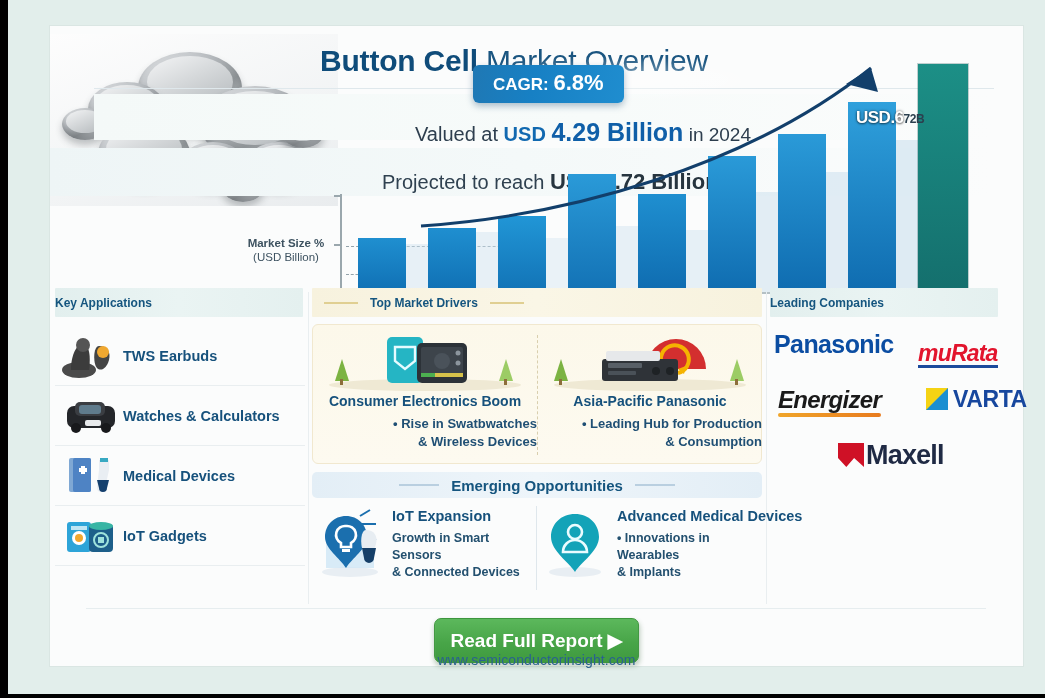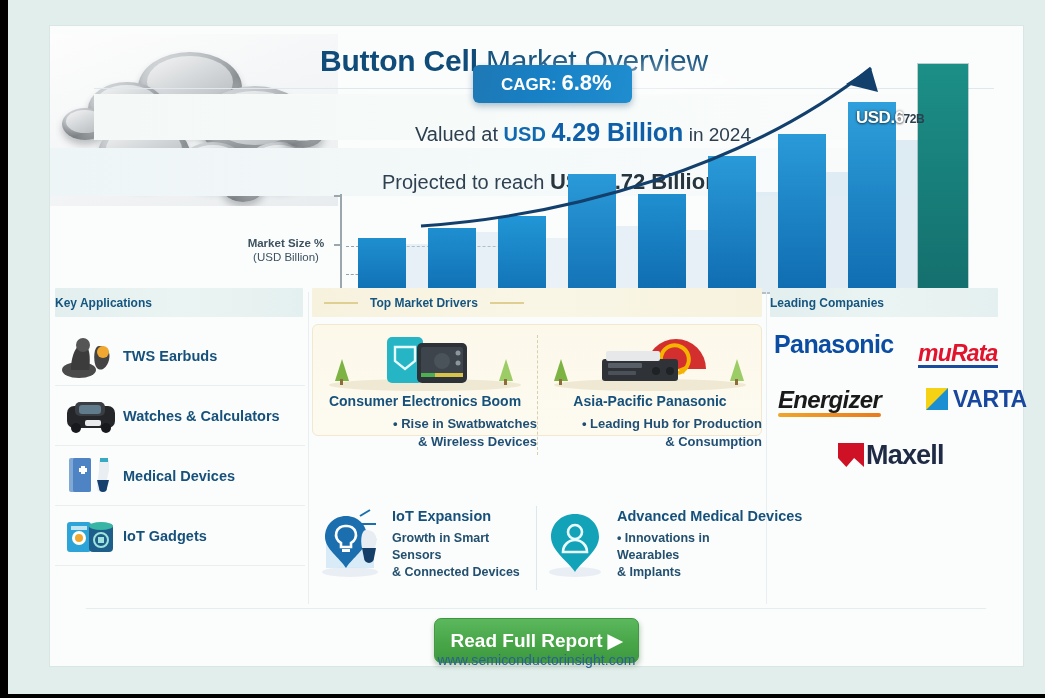--- a/index.html
+++ b/index.html
@@ -102,21 +102,21 @@
   .bar-back { opacity: 0.45; }
   .xlabels { position: absolute; left: 104px; top: 248px; width: 640px; height: 22px; }
   .xlab {
     position: absolute; font-size: 15px; font-weight: 800; color: #2a3f4e;
     transform: translateX(-50%);
   }
   .xtick { position:absolute; top:-6px; width:1px; height:8px; background:#aab6bc; }
 
   .cagr-badge {
     position: absolute; left: 237px; top: 17px;
-    padding: 5px 20px 7px 28px;
+    padding: 5px 20px 7px 20px;
     border-radius: 6px;
     background: linear-gradient(100deg,#1f78b4 0%, #1780c4 40%, #1f8dcf 100%);
     box-shadow: 0 3px 7px rgba(20,70,110,0.35);
     color: #ffffff; white-space: nowrap;
     font-size: 17px; font-weight: 800;
   }
   .cagr-badge .v { font-size: 22px; font-weight: 800; }
   .cagr-glow {
     position:absolute; left:205px; top:8px; width:340px; height:48px;
     background: radial-gradient(ellipse at 50% 50%, rgba(255,255,255,0.55), rgba(255,255,255,0) 70%);
@@ -148,21 +148,21 @@
   .kapps { position:absolute; left: 5px; top: 0px; width: 250px; }
   .kapp-row {
     position: relative; height: 60px; display: flex; align-items: center;
     border-bottom: 1px solid #e9eef0; padding-left: 6px;
   }
   .kapp-ico { width: 62px; height: 48px; position: relative; flex: 0 0 62px; }
   .kapp-lab { font-size: 14.5px; font-weight: 700; color: #16517c; }
 
   
   .drivers {
-    position: absolute; left: 262px; top: 36px; width: 450px; height: 112px;
+    position: absolute; left: 262px; top: 36px; width: 450px; height: 140px;
     background: linear-gradient(180deg,#fcf8ea 0%, #fdfaf0 100%);
     border-radius: 6px; border: 1px solid #f1e8cf;
   }
   .driver { position:absolute; top: 0; width: 224px; height: 140px; }
   .driver-scene { position:absolute; left:0; top:4px; width:224px; height:62px; }
   .driver-title {
     position:absolute; top:68px; width:100%; text-align:center;
     font-size:14px; font-weight:800; color:#16517c;
   }
   .driver-ul {
@@ -465,20 +465,25 @@
             </svg>
           </div>
           <div class="driver-title">Asia-Pacific Panasonic</div>
           <div class="driver-ul">
             <div>• Leading Hub for Production</div>
             <div>&amp; Consumption</div>
           </div>
         </div>
       </div>
 
+      <div class="opp-head">
+        <span class="dash"></span>
+        <span>Emerging Opportunities</span>
+        <span class="dash"></span>
+      </div>
 
       <div class="opps">
         <div class="opp-div"></div>
 
         <div class="opp" style="left:0px;">
           <div class="opp-ico">
             <svg viewBox="0 0 72 70" width="72" height="70">
               <ellipse cx="34" cy="64" rx="28" ry="5" fill="#e8eef3"></ellipse>
               <path d="M10 30 l24 -16 l24 16 l0 30 l-48 0 z" fill="#cfe6f5" opacity="0.8"></path>
               <path d="M30 8 C18 8 9 17 9 29 C9 41 24 50 30 60 C36 50 51 41 51 29 C51 17 42 8 30 8 Z" fill="#1b6fae"></path>

